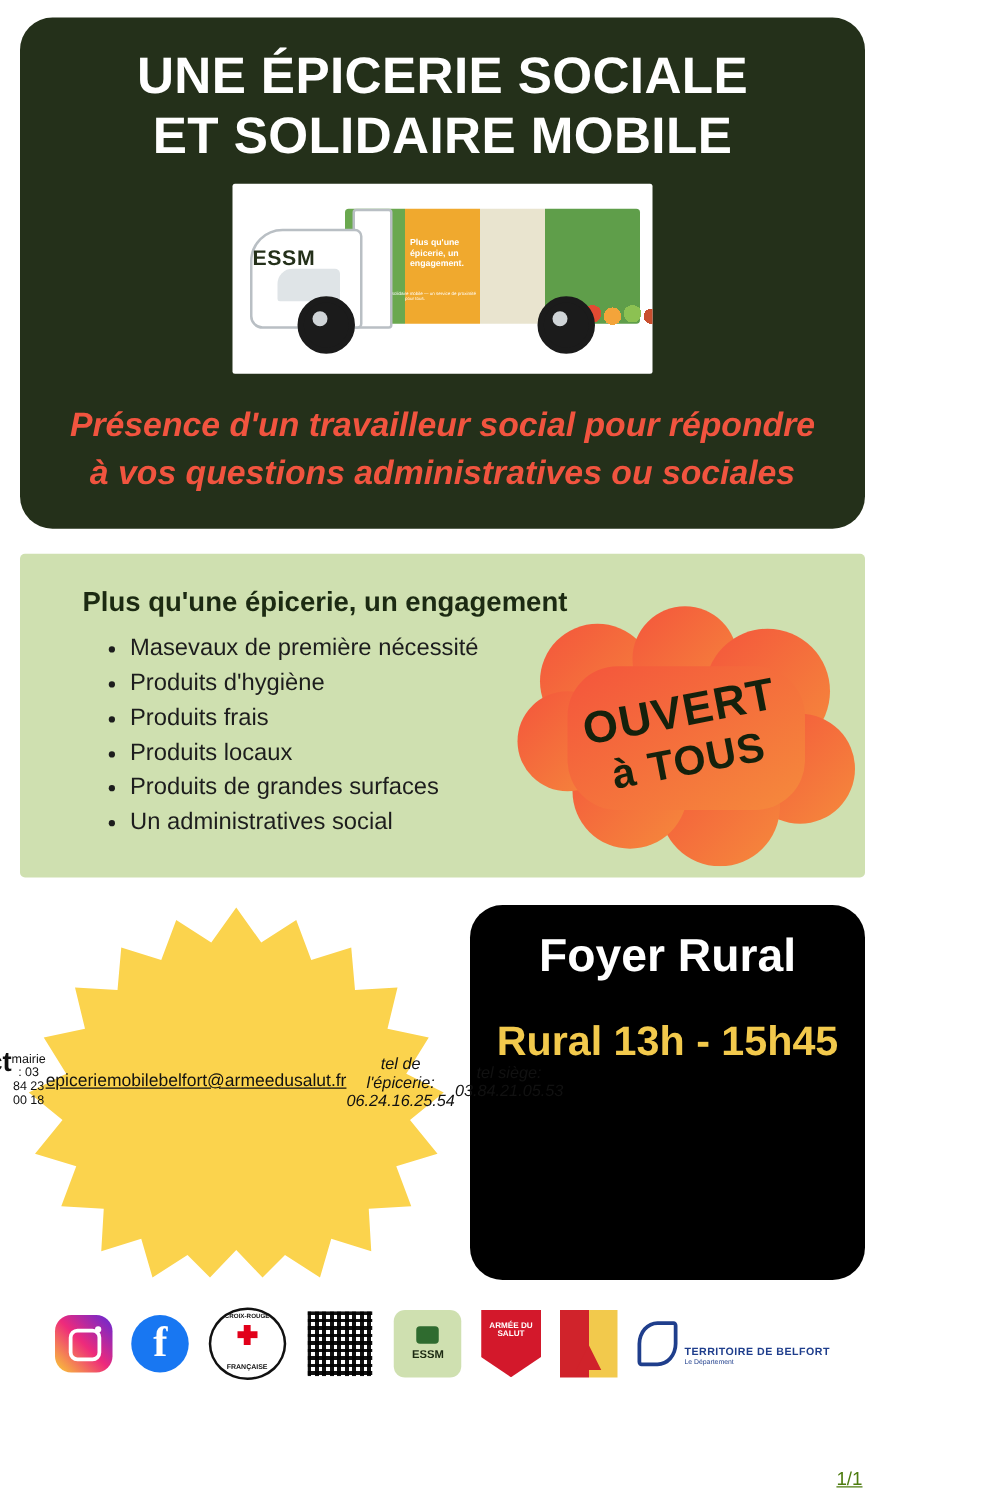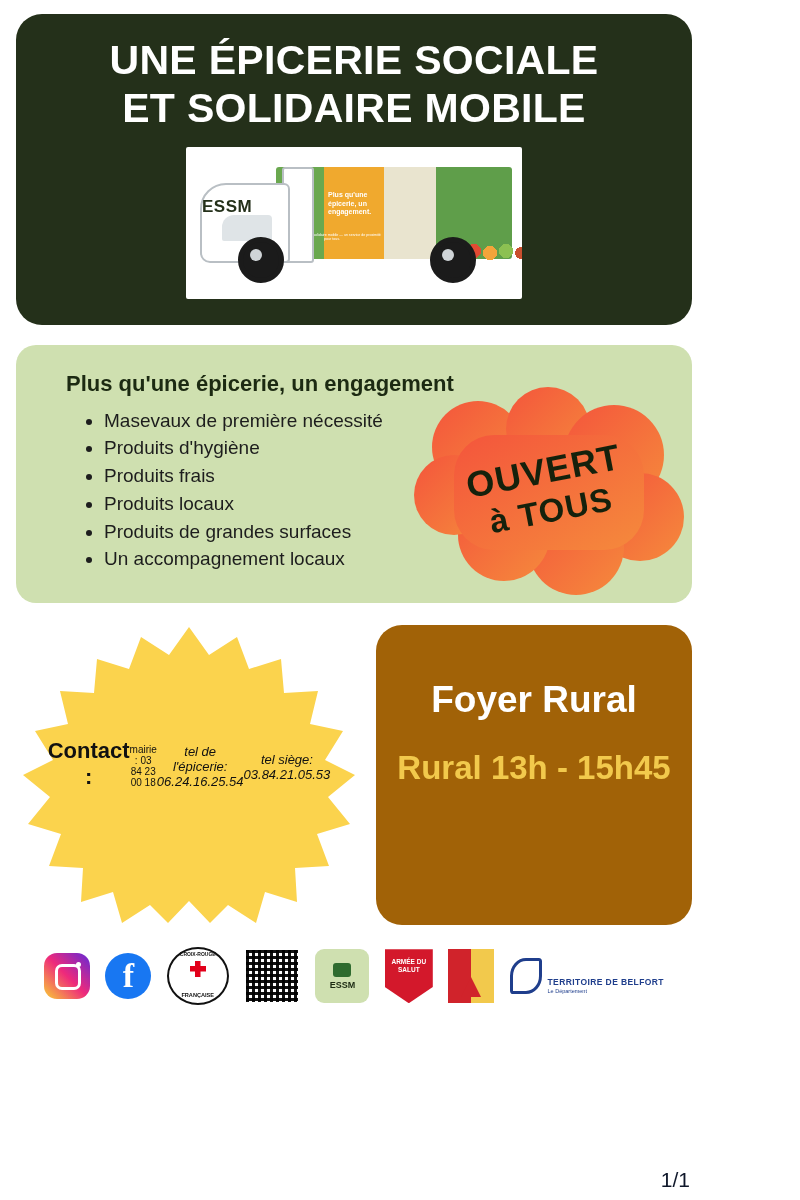--- a/index.html
+++ b/index.html
@@ -154,21 +154,21 @@
     font-weight: bold;
     font-style: italic;
     line-height: 1.42;
   }
 
   
   .list-card {
     position: relative;
     margin-top: 20px;
     background: #cfe0b0;
-    border-radius: 20px;
+    border-radius: 4px;
     padding: 26px 30px 30px 34px;
     min-height: 232px;
     box-sizing: border-box;
   }
   .list-title {
     color: #1c2a12;
     font-size: 22px;
     font-weight: bold;
     margin: 0 0 10px 16px;
   }
@@ -251,23 +251,23 @@
   }
   .contact-line.small {
     font-size: 13px;
     font-style: italic;
     font-weight: normal;
     margin-bottom: 17px;
   }
 
   .place-card {
     flex: 1;
-    background: #a16207;
+    background: #000000;
     border-radius: 26px;
-    padding: 54px 18px 40px 18px;
+    padding: 20px 18px 40px 18px;
     text-align: center;
     min-height: 300px;
     box-sizing: border-box;
   }
   .place-name {
     color: #ffffff;
     font-size: 37px;
     font-weight: bold;
     margin: 0 0 28px 0;
   }
@@ -379,22 +379,23 @@
     border: 3px solid #1f3e8c; border-radius: 50% 10% 50% 10%;
   }
   .tb .txt { line-height:1.15; }
   .tb .t1 { font-size: 8.5px; font-weight:bold; color:#1f3e8c; letter-spacing:.4px; }
   .tb .t2 { font-size: 5.5px; color:#1f3e8c; }
 
   .pager {
     position: absolute;
     right: 18px;
     bottom: 8px;
-    color: #0f172a;
-    font-size: 21px;
+    color: #4d7c0f;
+    font-size: 15px;
+    text-decoration: underline;
   }
 </style>
 </head>
 <body>
 
 <div class="poster">
 
   <section class="hero">
     <h1 class="hero-title">
       <span>UNE ÉPICERIE SOCIALE</span>
@@ -411,31 +412,32 @@
         <div class="van-panel"></div>
         <div class="van-cab">
           <div class="van-window"></div>
         </div>
         <div class="van-essm">ESSM</div>
         <div class="wheel front"></div>
         <div class="wheel rear"></div>
       </div>
     </div>
 
+    <p class="hero-sub">Présence d'un travailleur social pour répondre à vos questions administratives ou sociales</p>
   </section>
 
   <section class="list-card">
     <h2 class="list-title">Plus qu'une épicerie, un engagement</h2>
     <ul>
       <li>Masevaux de première nécessité</li>
       <li>Produits d'hygiène</li>
       <li>Produits frais</li>
       <li>Produits locaux</li>
       <li>Produits de grandes surfaces</li>
-      <li>Un accompagnement locaux</li>
+      <li>Un administratives social</li>
     </ul>
 
     <div class="blob">
       <svg viewBox="0 0 278 210" xmlns="http://www.w3.org/2000/svg" aria-hidden="true">
         <defs>
           <linearGradient id="blobgrad" x1="0" y1="0" x2="1" y2="1">
             <stop offset="0%" stop-color="#f4553c"></stop>
             <stop offset="100%" stop-color="#f58a3c"></stop>
           </linearGradient>
         </defs>
@@ -459,20 +461,21 @@
 
   <div class="bottom-row">
 
     <div class="contact-wrap">
       <svg viewBox="0 0 346 300" xmlns="http://www.w3.org/2000/svg" aria-hidden="true">
         <polygon fill="#fbd34d" points="173,2 193,30 221,12 233,44 265,34 268,68 302,66 294,99 327,106 309,135 339,150 312,172 334,199 301,209 313,241 279,243 281,277 249,267 240,298 212,280 194,298 173,276 152,298 134,280 106,298 97,267 65,277 67,243 33,241 45,209 12,199 34,172 7,150 37,135 19,106 52,99 44,66 78,68 81,34 113,44 125,12 153,30"></polygon>
       </svg>
       <div class="contact-inner">
         <div class="contact-title">Contact :</div>
         <div class="contact-line">mairie : 03 84 23 00 18</div>
+        <div class="contact-line mail">epiceriemobilebelfort@armeedusalut.fr</div>
         <div class="contact-line small">tel de l'épicerie: 06.24.16.25.54</div>
         <div class="contact-line small">tel siège: 03.84.21.05.53</div>
       </div>
     </div>
 
     <div class="place-card">
       <div class="place-name">Foyer Rural</div>
       <div class="place-hours">Rural 13h - 15h45</div>
     </div>
   </div>

